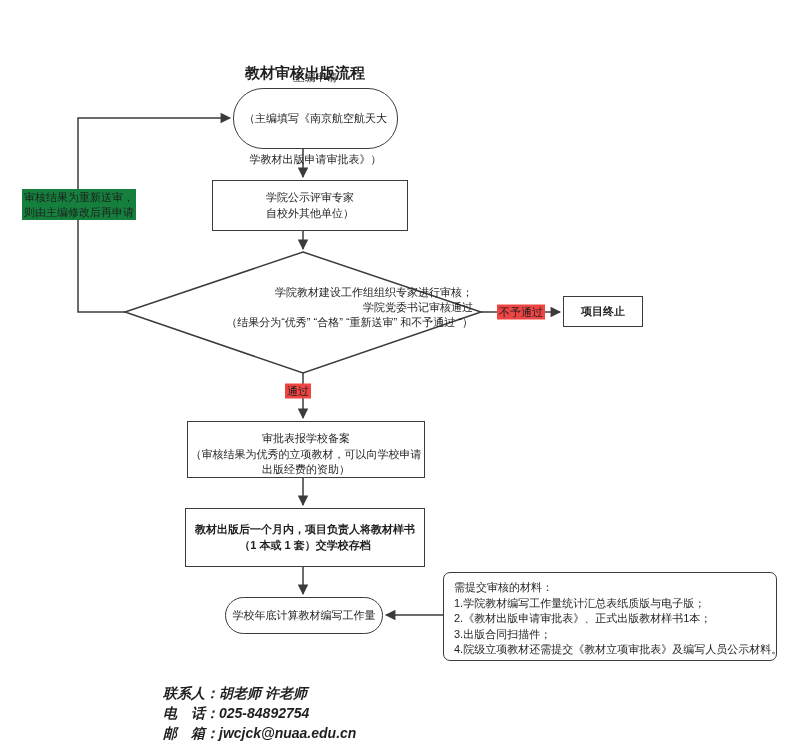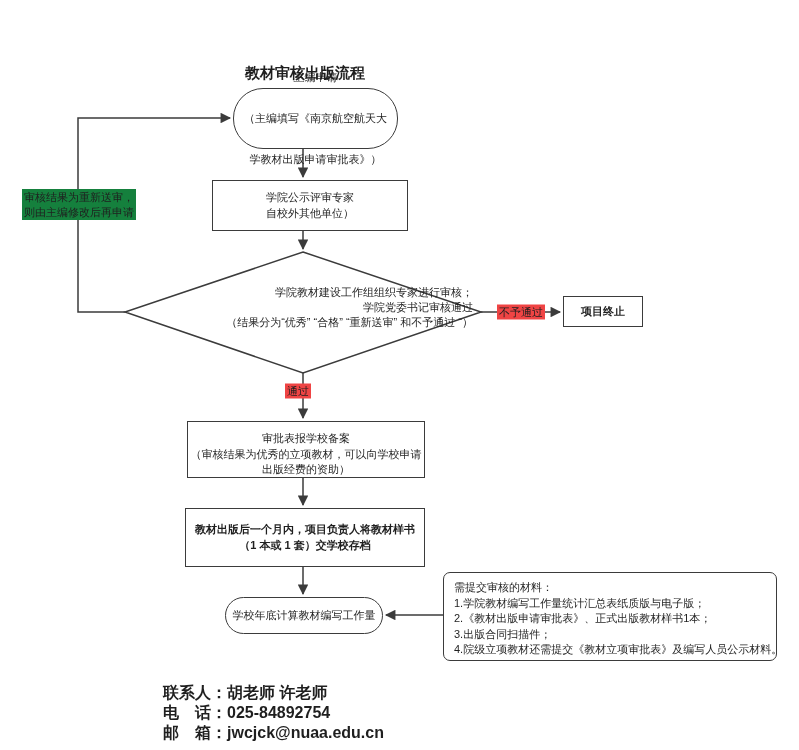--- a/index.html
+++ b/index.html
@@ -36,22 +36,23 @@
   .edge-label {
     position:absolute; background:#ef4444; font-size:11px; padding:0 2px;
     transform:translate(-50%,-50%); white-space:nowrap;
   }
   .resubmit-label {
     position:absolute; left:22px; top:189px; background:#15803d;
     font-size:11px; line-height:1.32; text-align:left; padding:1px 2px;
   }
   .resubmit-label div { white-space:nowrap; }
   .contact {
-    position:absolute; left:163px; top:683px; font-size:16px; font-weight:bold;
+    position:absolute; left:163px; top:683px; font-size:14px; font-weight:bold;
     line-height:20px;
+    font-style:italic;
   }
   .contact div { white-space:nowrap; }
 </style>
 </head>
 <body>
 
 <div class="canvas">
 
   <svg class="wires" viewBox="0 0 799 750" xmlns="http://www.w3.org/2000/svg">
     <defs>

